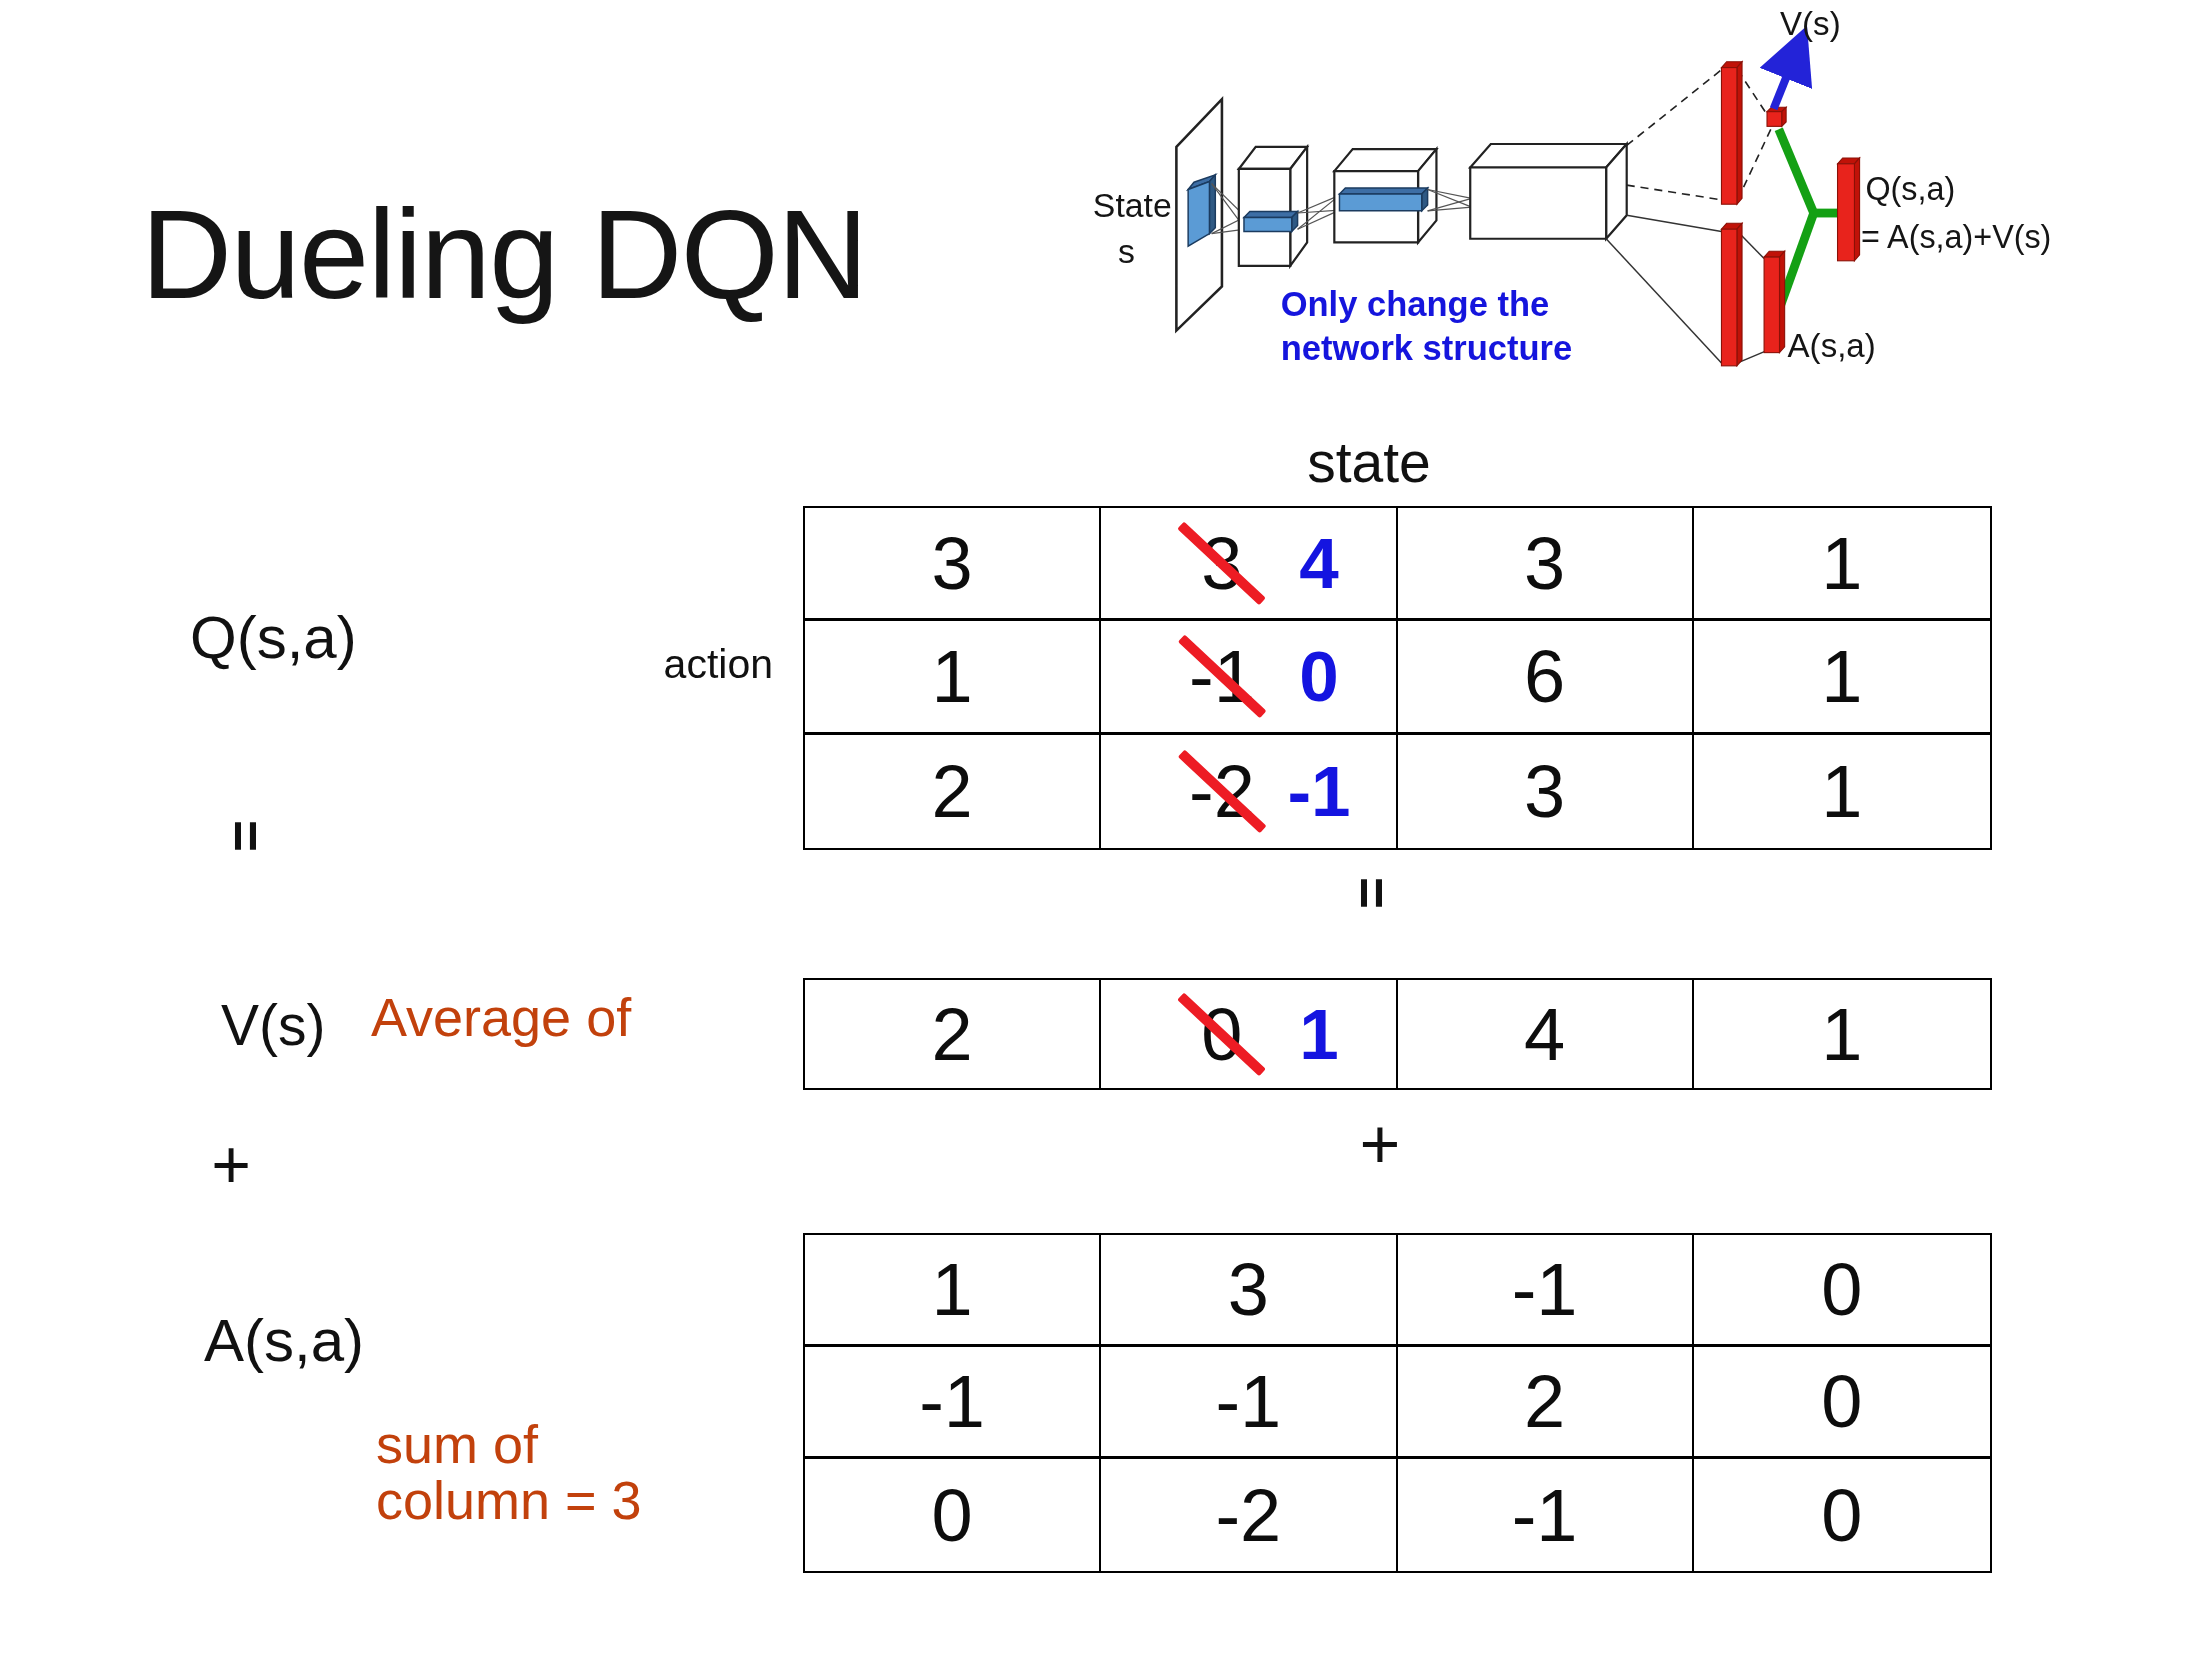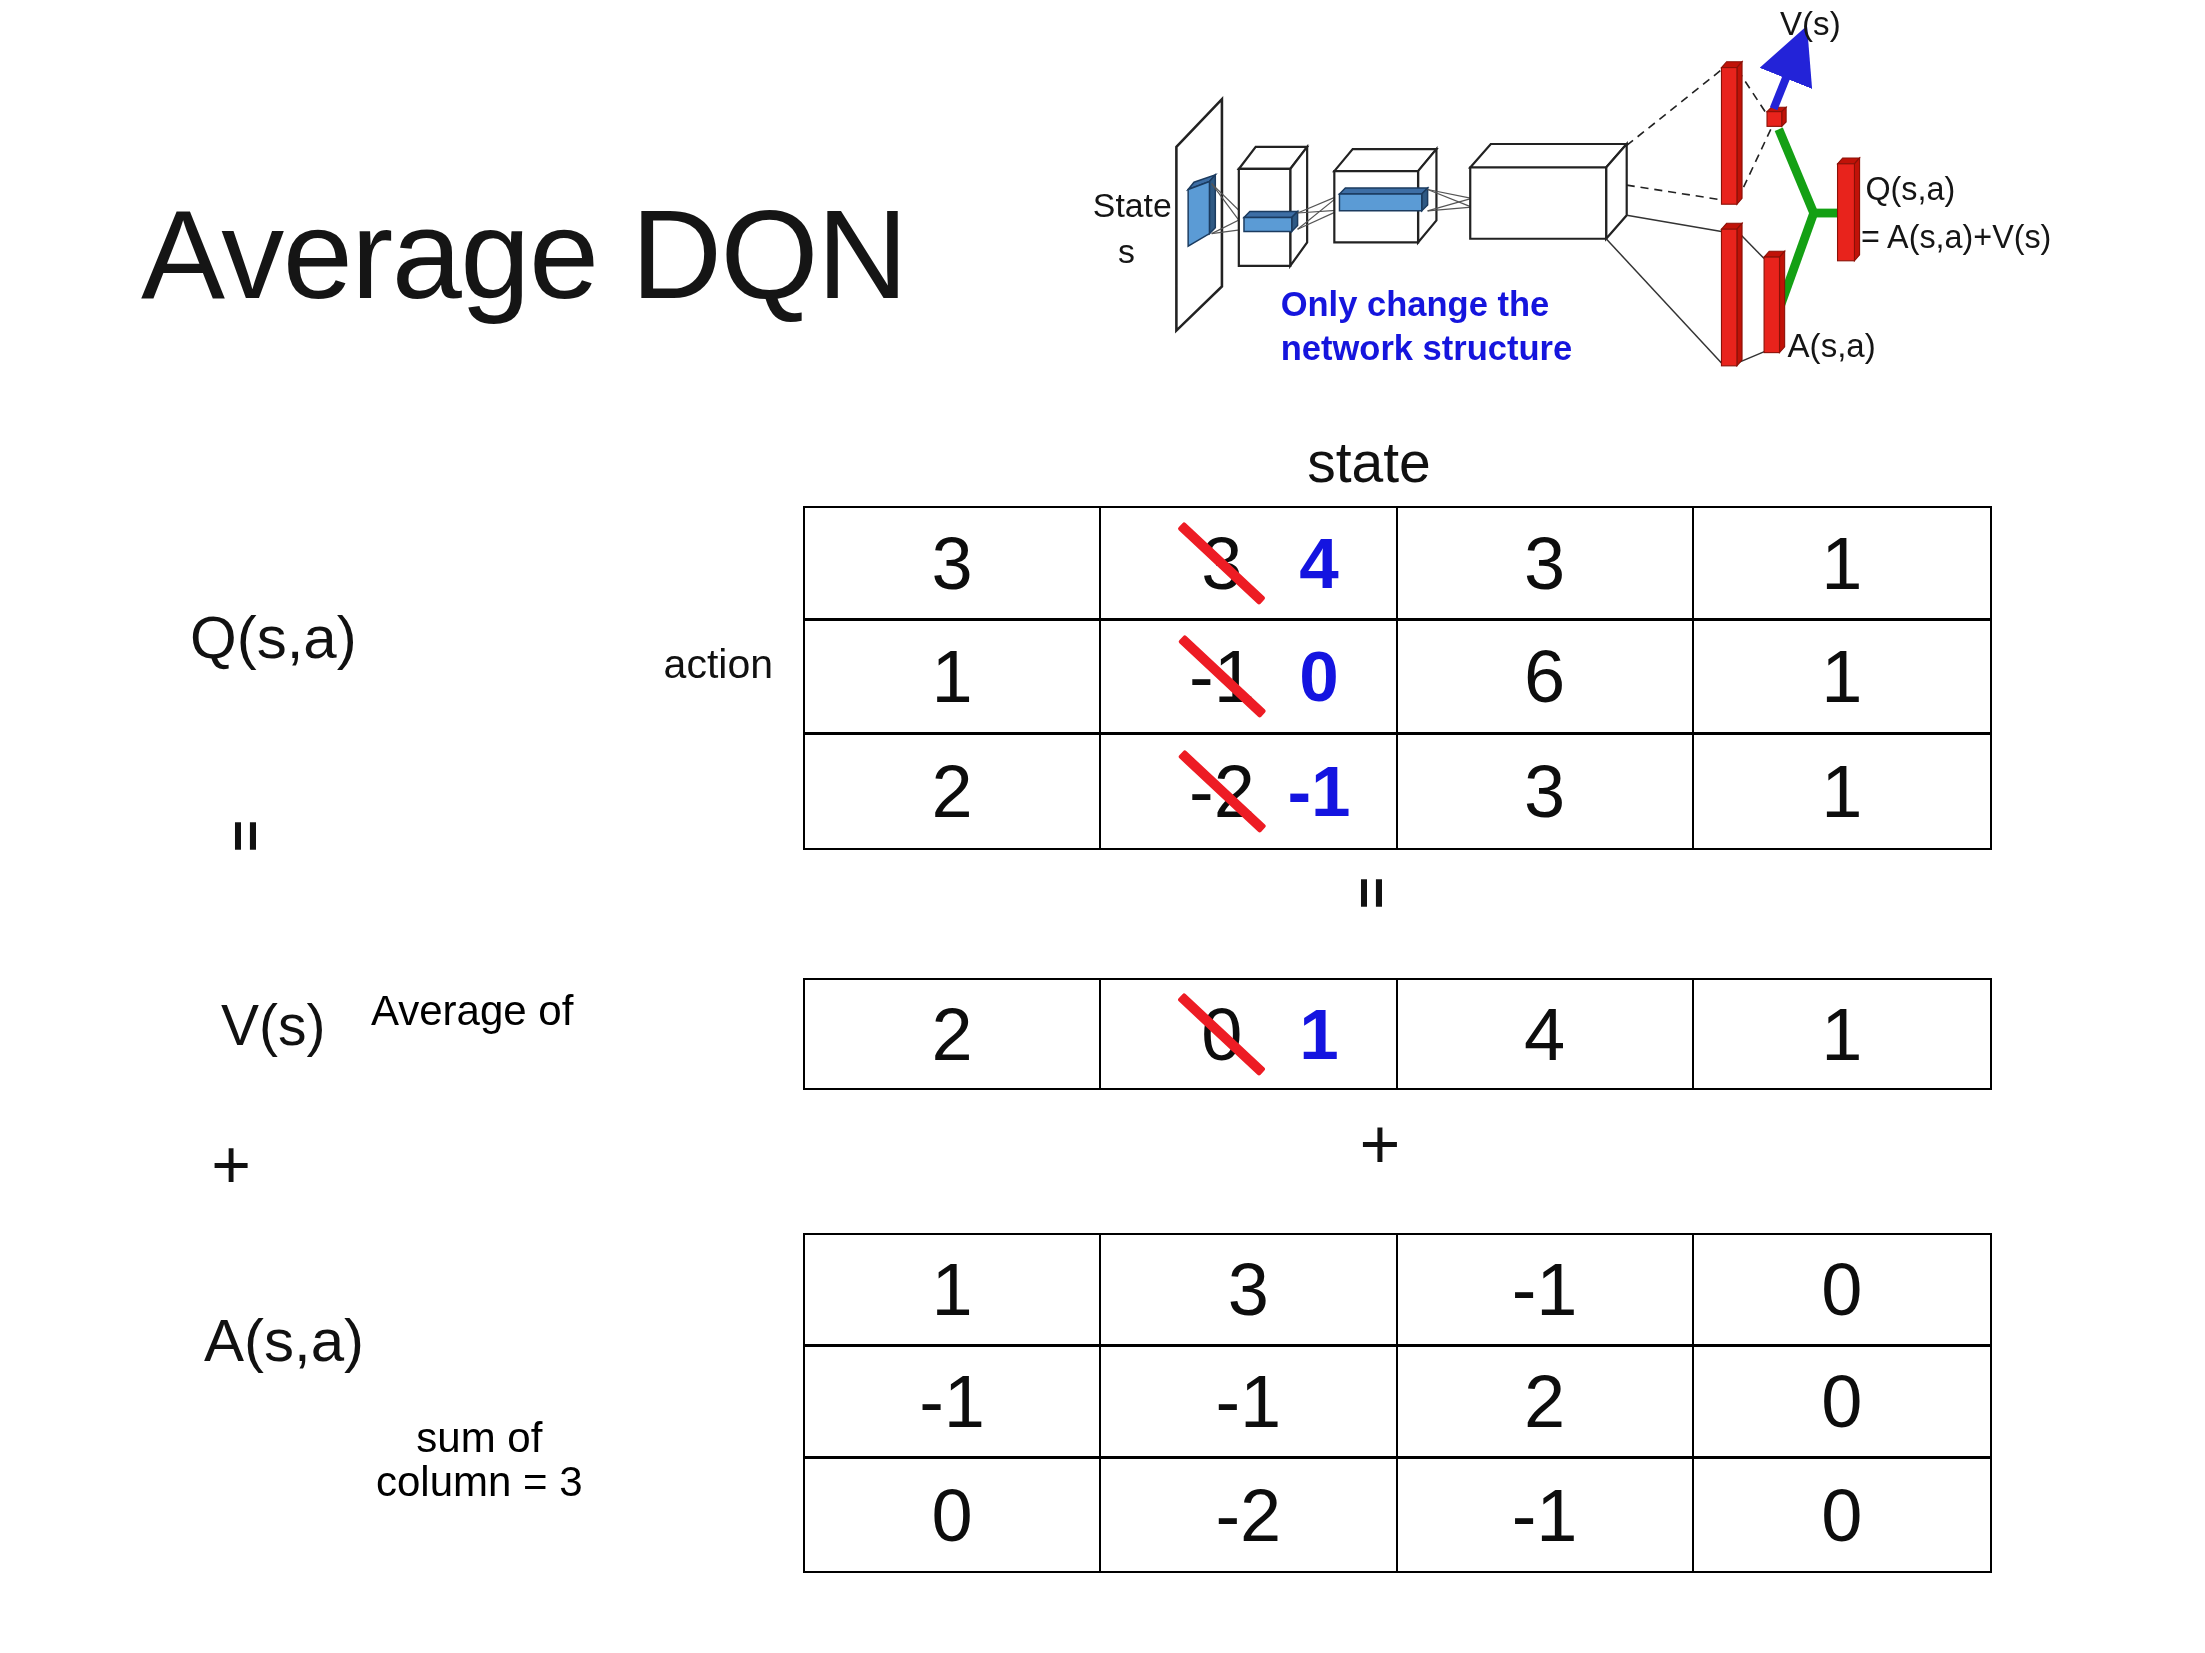--- a/index.html
+++ b/index.html
@@ -13,21 +13,21 @@
   #qlabel{left:190px;top:603px;}
   #vlabel{left:221px;top:992px;font-size:57px;}
   #alabel{left:204px;top:1306px;}
   .rot-eq{display:flex;align-items:center;justify-content:center;font-size:55px;font-weight:600;
           transform:rotate(90deg);width:44px;height:44px;}
   #eq-left{left:224px;top:814px;}
   #plus-left{left:198px;top:1131px;width:66px;height:66px;display:flex;align-items:center;justify-content:center;font-size:68px;}
   #eq-mid{left:1350px;top:871px;}
   #plus-mid{left:1347px;top:1111px;width:66px;height:66px;display:flex;align-items:center;justify-content:center;font-size:70px;}
   
-  .bluenote{color:#000000;font-size:42px;line-height:1.04;text-align:center;}
+  .bluenote{color:#c2410c;font-size:54px;line-height:1.04;}
   #avgnote{left:371px;top:989px;}
   #sumnote{left:376px;top:1416px;}
   
   #statelbl{left:1292px;top:429px;width:154px;text-align:center;font-size:57px;}
   #actionlbl{left:588px;top:641px;width:185px;text-align:right;font-size:41px;}
   
   .tbl{position:absolute;left:803px;width:1189px;border:2.2px solid #000;box-sizing:border-box;
        display:grid;grid-template-columns:repeat(4,1fr);}
   #qtbl{top:506px;height:344px;grid-template-rows:repeat(3,1fr);}
   #vtbl{top:978px;height:112px;grid-template-rows:1fr;}
@@ -46,21 +46,21 @@
   #netdiag{left:1029px;top:0px;}
   svg text{font-family:"Liberation Sans","DejaVu Sans",sans-serif;}
   .diag-black{fill:#151515;}
   .diag-blue{fill:#1515dd;font-weight:bold;}
 </style>
 </head>
 <body>
 
 <div id="slide">
 
-  <div class="abs" id="title">Average DQN</div>
+  <div class="abs" id="title">Dueling DQN</div>
 
   <svg class="abs" id="netdiag" width="1191" height="382" viewBox="1400 0 1620 520">
 
     <polygon points="1600,200 1662,135 1662,390 1600,450" fill="#ffffff" stroke="#222" stroke-width="3.5"></polygon>
 
     <g>
       <polygon points="1616,258 1624,248 1653,238 1645,247" fill="#3d6ea5" stroke="#1b3b5f" stroke-width="2"></polygon>
       <polygon points="1645,247 1653,238 1653,310 1645,318" fill="#2e5984" stroke="#1b3b5f" stroke-width="2"></polygon>
       <polygon points="1616,258 1645,247 1645,318 1616,335" fill="#5b9bd5" stroke="#1b3b5f" stroke-width="2"></polygon>
     </g>

